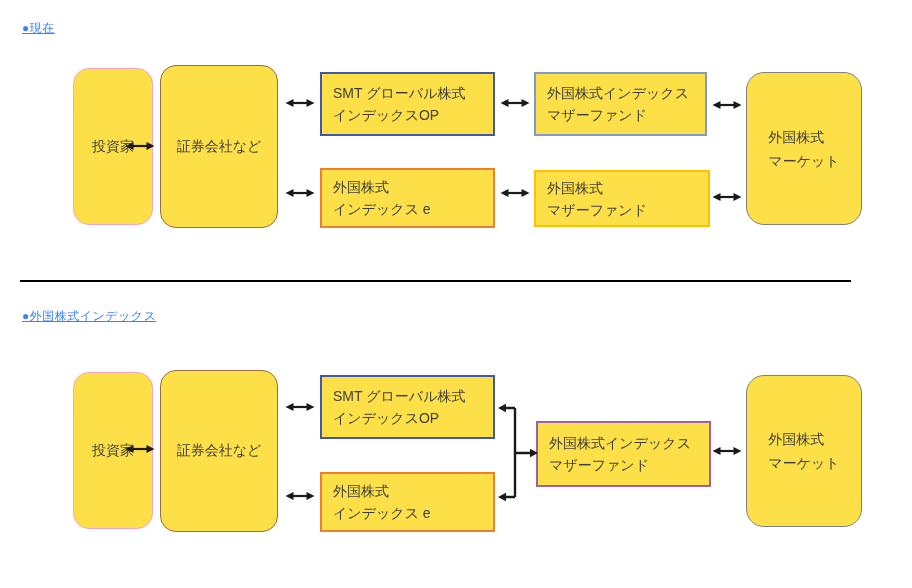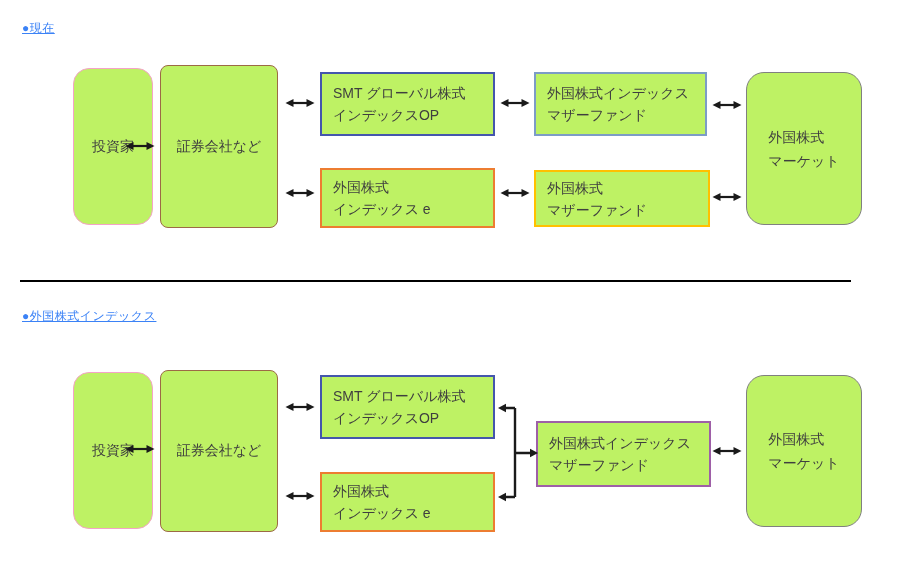--- a/index.html
+++ b/index.html
@@ -2,29 +2,29 @@
 <html><head>
 <meta charset="utf-8">
 <style>
   html,body{margin:0;padding:0;}
   body{
     width:912px;height:588px;position:relative;background:#ffffff;
     font-family:"Liberation Sans","DejaVu Sans",sans-serif;
     color:#3F3F3F;overflow:hidden;
   }
   .title{position:absolute;font-size:12px;color:#3b82f6;letter-spacing:.5px;white-space:nowrap;text-decoration:underline;}
-  .node{position:absolute;box-sizing:border-box;font-size:14px;color:#3F3F3F;background:#bef264;}
+  .node{position:absolute;box-sizing:border-box;font-size:14px;color:#3F3F3F;background:#fde047;}
   .rounded{display:flex;align-items:center;justify-content:center;text-align:center;}
   .rect{display:flex;flex-direction:column;justify-content:center;padding-left:11px;line-height:22px;}
   .rounded .lines{text-align:left;line-height:24px;}
   .arrow{position:absolute;width:30px;height:14px;}
   .divider{position:absolute;left:20px;top:280px;width:831px;height:0;border-top:2px solid #000;}
   
   .b-investor{border:1.5px solid #F5A3C7;border-radius:16px;margin-left:33px;}
-  .b-broker{border:1.5px solid #9C6A45;border-radius:8px;}
+  .b-broker{border:1.5px solid #9C6A45;border-radius:16px;}
   .b-smt{border:2px solid #4456AC;}
   .b-indexmother{border:2px solid #7C9CC6;}
   .b-indexe{border:2px solid #ED7D31;}
   .b-foreignmother{border:2px solid #FFC000;}
   .b-merged{border:2px solid #9E5FA7;}
   .b-market{border:1.5px solid #808080;border-radius:18px;}
 </style>
 </head>
 <body>
 

